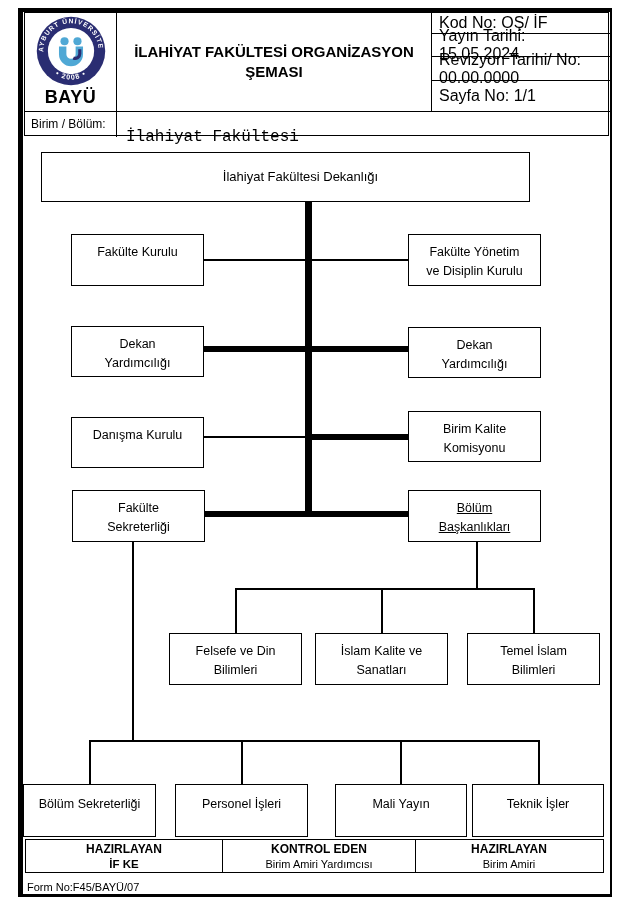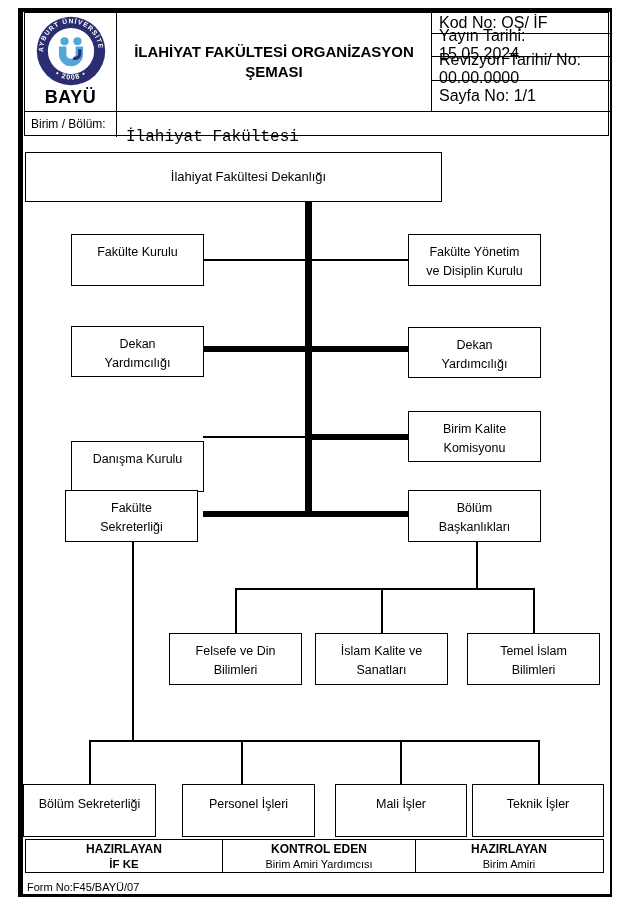--- a/index.html
+++ b/index.html
@@ -112,50 +112,50 @@
   <div class="ln" style="left:381px; top:588px; width:1.5px; height:45px;"></div>
   <div class="ln" style="left:533px; top:588px; width:1.5px; height:45px;"></div>
 
   <div class="ln" style="left:132px; top:542px; width:1.5px; height:198px;"></div>
   <div class="ln" style="left:89px;  top:740px; width:450px; height:1.5px;"></div>
   <div class="ln" style="left:89px;  top:740px; width:1.5px; height:44px;"></div>
   <div class="ln" style="left:241px; top:740px; width:1.5px; height:44px;"></div>
   <div class="ln" style="left:400px; top:740px; width:1.5px; height:44px;"></div>
   <div class="ln" style="left:538px; top:740px; width:1.5px; height:44px;"></div>
 
-  <div class="obox obox-top" style="left:25px; top:152px; width:417px; height:50px;padding-left:30px;">İlahiyat Fakültesi Dekanlığı</div>
+  <div class="obox obox-top" style="left:41px; top:152px; width:489px; height:50px;padding-left:30px;">İlahiyat Fakültesi Dekanlığı</div>
 
   <div class="obox" style="left:71px;  top:234px; width:133px; height:52px;">Fakülte Kurulu</div>
   <div class="obox" style="left:408px; top:234px; width:133px; height:52px;">Fakülte Yönetim
 ve Disiplin Kurulu</div>
 
   <div class="obox" style="left:71px;  top:326px; width:133px; height:51px;">Dekan
 Yardımcılığı</div>
   <div class="obox" style="left:408px; top:327px; width:133px; height:51px;">Dekan
 Yardımcılığı</div>
 
-  <div class="obox" style="left:71px;  top:417px; width:133px; height:51px;margin-top:24px;">Danışma Kurulu</div>
+  <div class="obox" style="left:71px;  top:417px; width:133px; height:51px;">Danışma Kurulu</div>
   <div class="obox" style="left:408px; top:411px; width:133px; height:51px;">Birim Kalite
 Komisyonu</div>
 
-  <div class="obox" style="left:65px;  top:490px; width:133px; height:52px;">Fakülte
+  <div class="obox" style="left:72px;  top:490px; width:133px; height:52px;">Fakülte
 Sekreterliği</div>
-  <div class="obox" style="left:408px; top:490px; width:133px; height:52px;">Bölüm
+  <div class="obox" style="left:408px; top:490px; width:133px; height:52px;text-decoration:underline;">Bölüm
 Başkanlıkları</div>
 
   <div class="obox" style="left:169px; top:633px; width:133px; height:52px;">Felsefe ve Din
 Bilimleri</div>
   <div class="obox" style="left:315px; top:633px; width:133px; height:52px;">İslam Kalite ve
 Sanatları</div>
   <div class="obox" style="left:467px; top:633px; width:133px; height:52px;">Temel İslam
 Bilimleri</div>
 
   <div class="obox obox-bottom" style="left:23px;  top:784px; width:133px; height:53px;">Bölüm Sekreterliği</div>
-  <div class="obox obox-bottom" style="left:175px; top:784px; width:133px; height:53px;margin-left:7px;">Personel İşleri</div>
-  <div class="obox obox-bottom" style="left:335px; top:784px; width:132px; height:53px;">Mali İşler</div>
+  <div class="obox obox-bottom" style="left:175px; top:784px; width:133px; height:53px;">Personel İşleri</div>
+  <div class="obox obox-bottom" style="left:335px; top:784px; width:132px; height:53px;">Mali Yayın</div>
   <div class="obox obox-bottom" style="left:472px; top:784px; width:132px; height:53px;">Teknik İşler</div>
 
   <div class="ftr">
     <div class="ftr-cell" style="width:197px;">
       <div class="ftr-title">HAZIRLAYAN</div>
       <div class="ftr-value bold">İF KE</div>
     </div>
     <div class="ftr-cell" style="width:193px;">
       <div class="ftr-title">KONTROL EDEN</div>
       <div class="ftr-value">Birim Amiri Yardımcısı</div>

